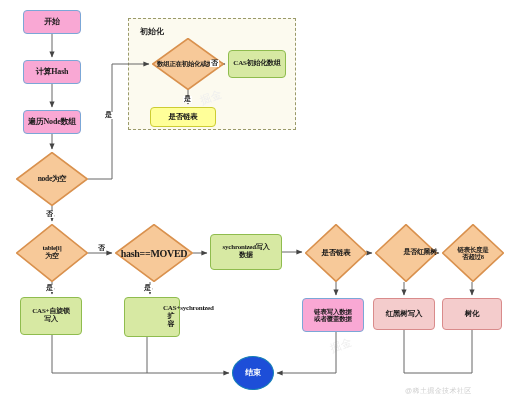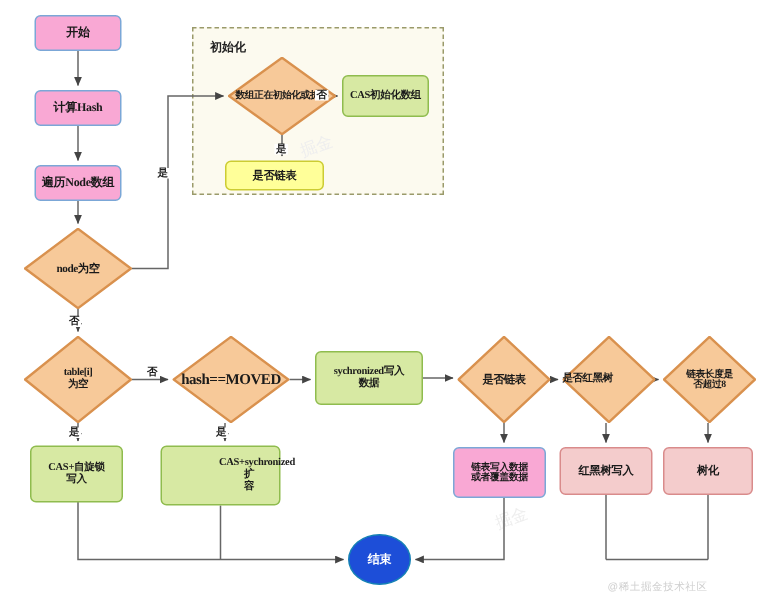--- a/index.html
+++ b/index.html
@@ -237,21 +237,21 @@
         <span class="txt">CAS+自旋锁<br>写入</span>
       </div>
       <div class="diamond-wrap" style="left: 115px; top: 224px; width: 78px; height: 58px;">
         <svg class="diamond-bg" viewBox="0 0 100 100" preserveAspectRatio="none">
           <polygon points="50,1 99,50 50,99 1,50" fill="#f7c999" stroke="#d9914e" stroke-width="1.6" vector-effect="non-scaling-stroke"></polygon>
         </svg>
         <div class="diamond-label" style="font-size: 10px;">
           <span style="display: block; width: 104px; text-align: center;">hash==MOVED</span>
         </div>
       </div>
-      <div class="node rect green2" style="left: 107px; top: 297px; width: 80px; height: 40px; font-size: 7px; padding-left: 38px;">
+      <div class="node rect green2" style="left: 124px; top: 297px; width: 56px; height: 40px; font-size: 7px; padding-left: 38px;">
         <span class="txt">CAS+sychronized扩<br>容</span>
       </div>
       <div class="node rect green2" style="left: 210px; top: 234px; width: 72px; height: 36px; font-size: 7px;">
         <span class="txt">sychronized写入<br>数据</span>
       </div>
       <div class="diamond-wrap" style="left: 305px; top: 224px; width: 62px; height: 58px;">
         <svg class="diamond-bg" viewBox="0 0 100 100" preserveAspectRatio="none">
           <polygon points="50,1 99,50 50,99 1,50" fill="#f7c999" stroke="#d9914e" stroke-width="1.6" vector-effect="non-scaling-stroke"></polygon>
         </svg>
         <div class="diamond-label" style="font-size: 7.5px;">
@@ -259,21 +259,21 @@
         </div>
       </div>
       <div class="node rect blue" style="left: 302px; top: 298px; width: 62px; height: 34px; font-size: 6.5px;">
         <span class="txt">链表写入数据<br>或者覆盖数据</span>
       </div>
       <div class="diamond-wrap" style="left: 375px; top: 224px; width: 62px; height: 58px;">
         <svg class="diamond-bg" viewBox="0 0 100 100" preserveAspectRatio="none">
           <polygon points="50,1 99,50 50,99 1,50" fill="#f7c999" stroke="#d9914e" stroke-width="1.6" vector-effect="non-scaling-stroke"></polygon>
         </svg>
         <div class="diamond-label" style="font-size: 7px;">
-          <span style="display: block; width: 88px; text-align: left;">是否红黑树</span>
+          <span style="display: block; width: 88px; text-align: right;">是否红黑树</span>
         </div>
       </div>
       <div class="node rect pink" style="left: 373px; top: 298px; width: 62px; height: 32px; font-size: 7.5px;">
         <span class="txt">红黑树写入</span>
       </div>
       <div class="diamond-wrap" style="left: 442px; top: 224px; width: 62px; height: 58px;">
         <svg class="diamond-bg" viewBox="0 0 100 100" preserveAspectRatio="none">
           <polygon points="50,1 99,50 50,99 1,50" fill="#f7c999" stroke="#d9914e" stroke-width="1.6" vector-effect="non-scaling-stroke"></polygon>
         </svg>
         <div class="diamond-label" style="font-size: 6.5px;">

